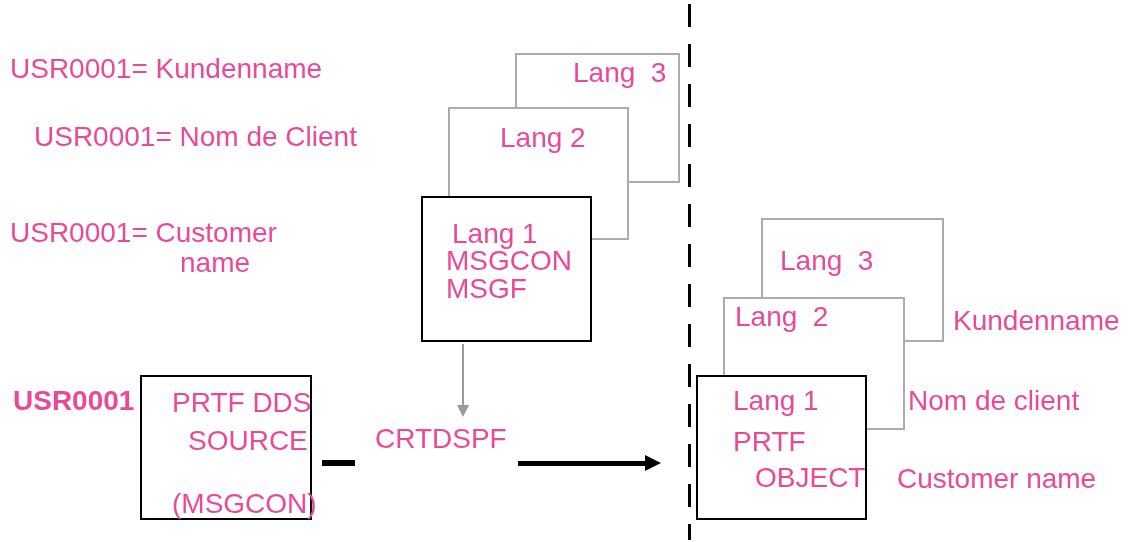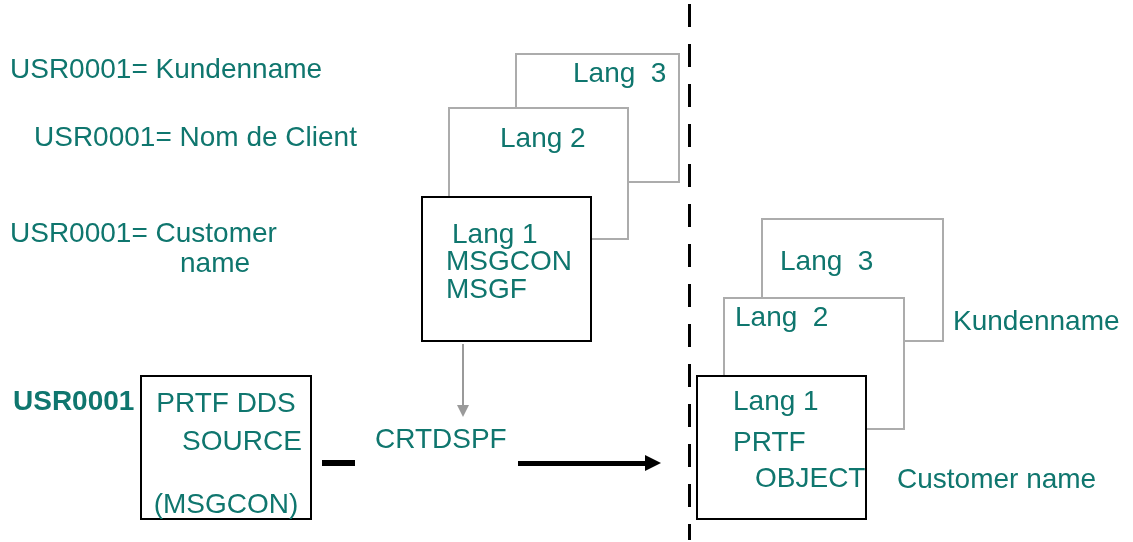--- a/index.html
+++ b/index.html
@@ -14,24 +14,25 @@
     background: #ffffff;
     font-family: "Liberation Sans", "DejaVu Sans", sans-serif;
     color: #000000;
     overflow: hidden;
   }
   .txt {
     position: absolute;
     font-size: 28px;
     line-height: 30px;
     white-space: pre;
-    color: #0f766e;
+    color: #ec4899;
   }
   .txt.center {
-    text-align: center;
+    text-align: left;
+    padding-left: 32px;
   }
   .box {
     position: absolute;
     background: #ffffff;
     box-sizing: border-box;
   }
   .box.light {
     border: 2px solid #acacac;
   }
   .box.strong {
@@ -121,15 +122,16 @@
   <div class="box light" style="left:723px; top:297px; width:182px; height:133px;"></div>
   <div class="box strong" style="left:696px; top:375px; width:171px; height:145px;"></div>
 
   <div class="txt" style="left:780px; top:246px;">Lang  3</div>
   <div class="txt" style="left:735px; top:302px;">Lang  2</div>
   <div class="txt" style="left:733px; top:386px;">Lang 1</div>
   <div class="txt" style="left:733px; top:427px;">PRTF</div>
   <div class="txt" style="left:755px; top:463px;">OBJECT</div>
 
   <div class="txt" style="left:953px; top:306px;">Kundenname</div>
+  <div class="txt" style="left:908px; top:386px;">Nom de client</div>
   <div class="txt" style="left:897px; top:464px;">Customer name</div>
 
 </div>
 
 </body></html>

